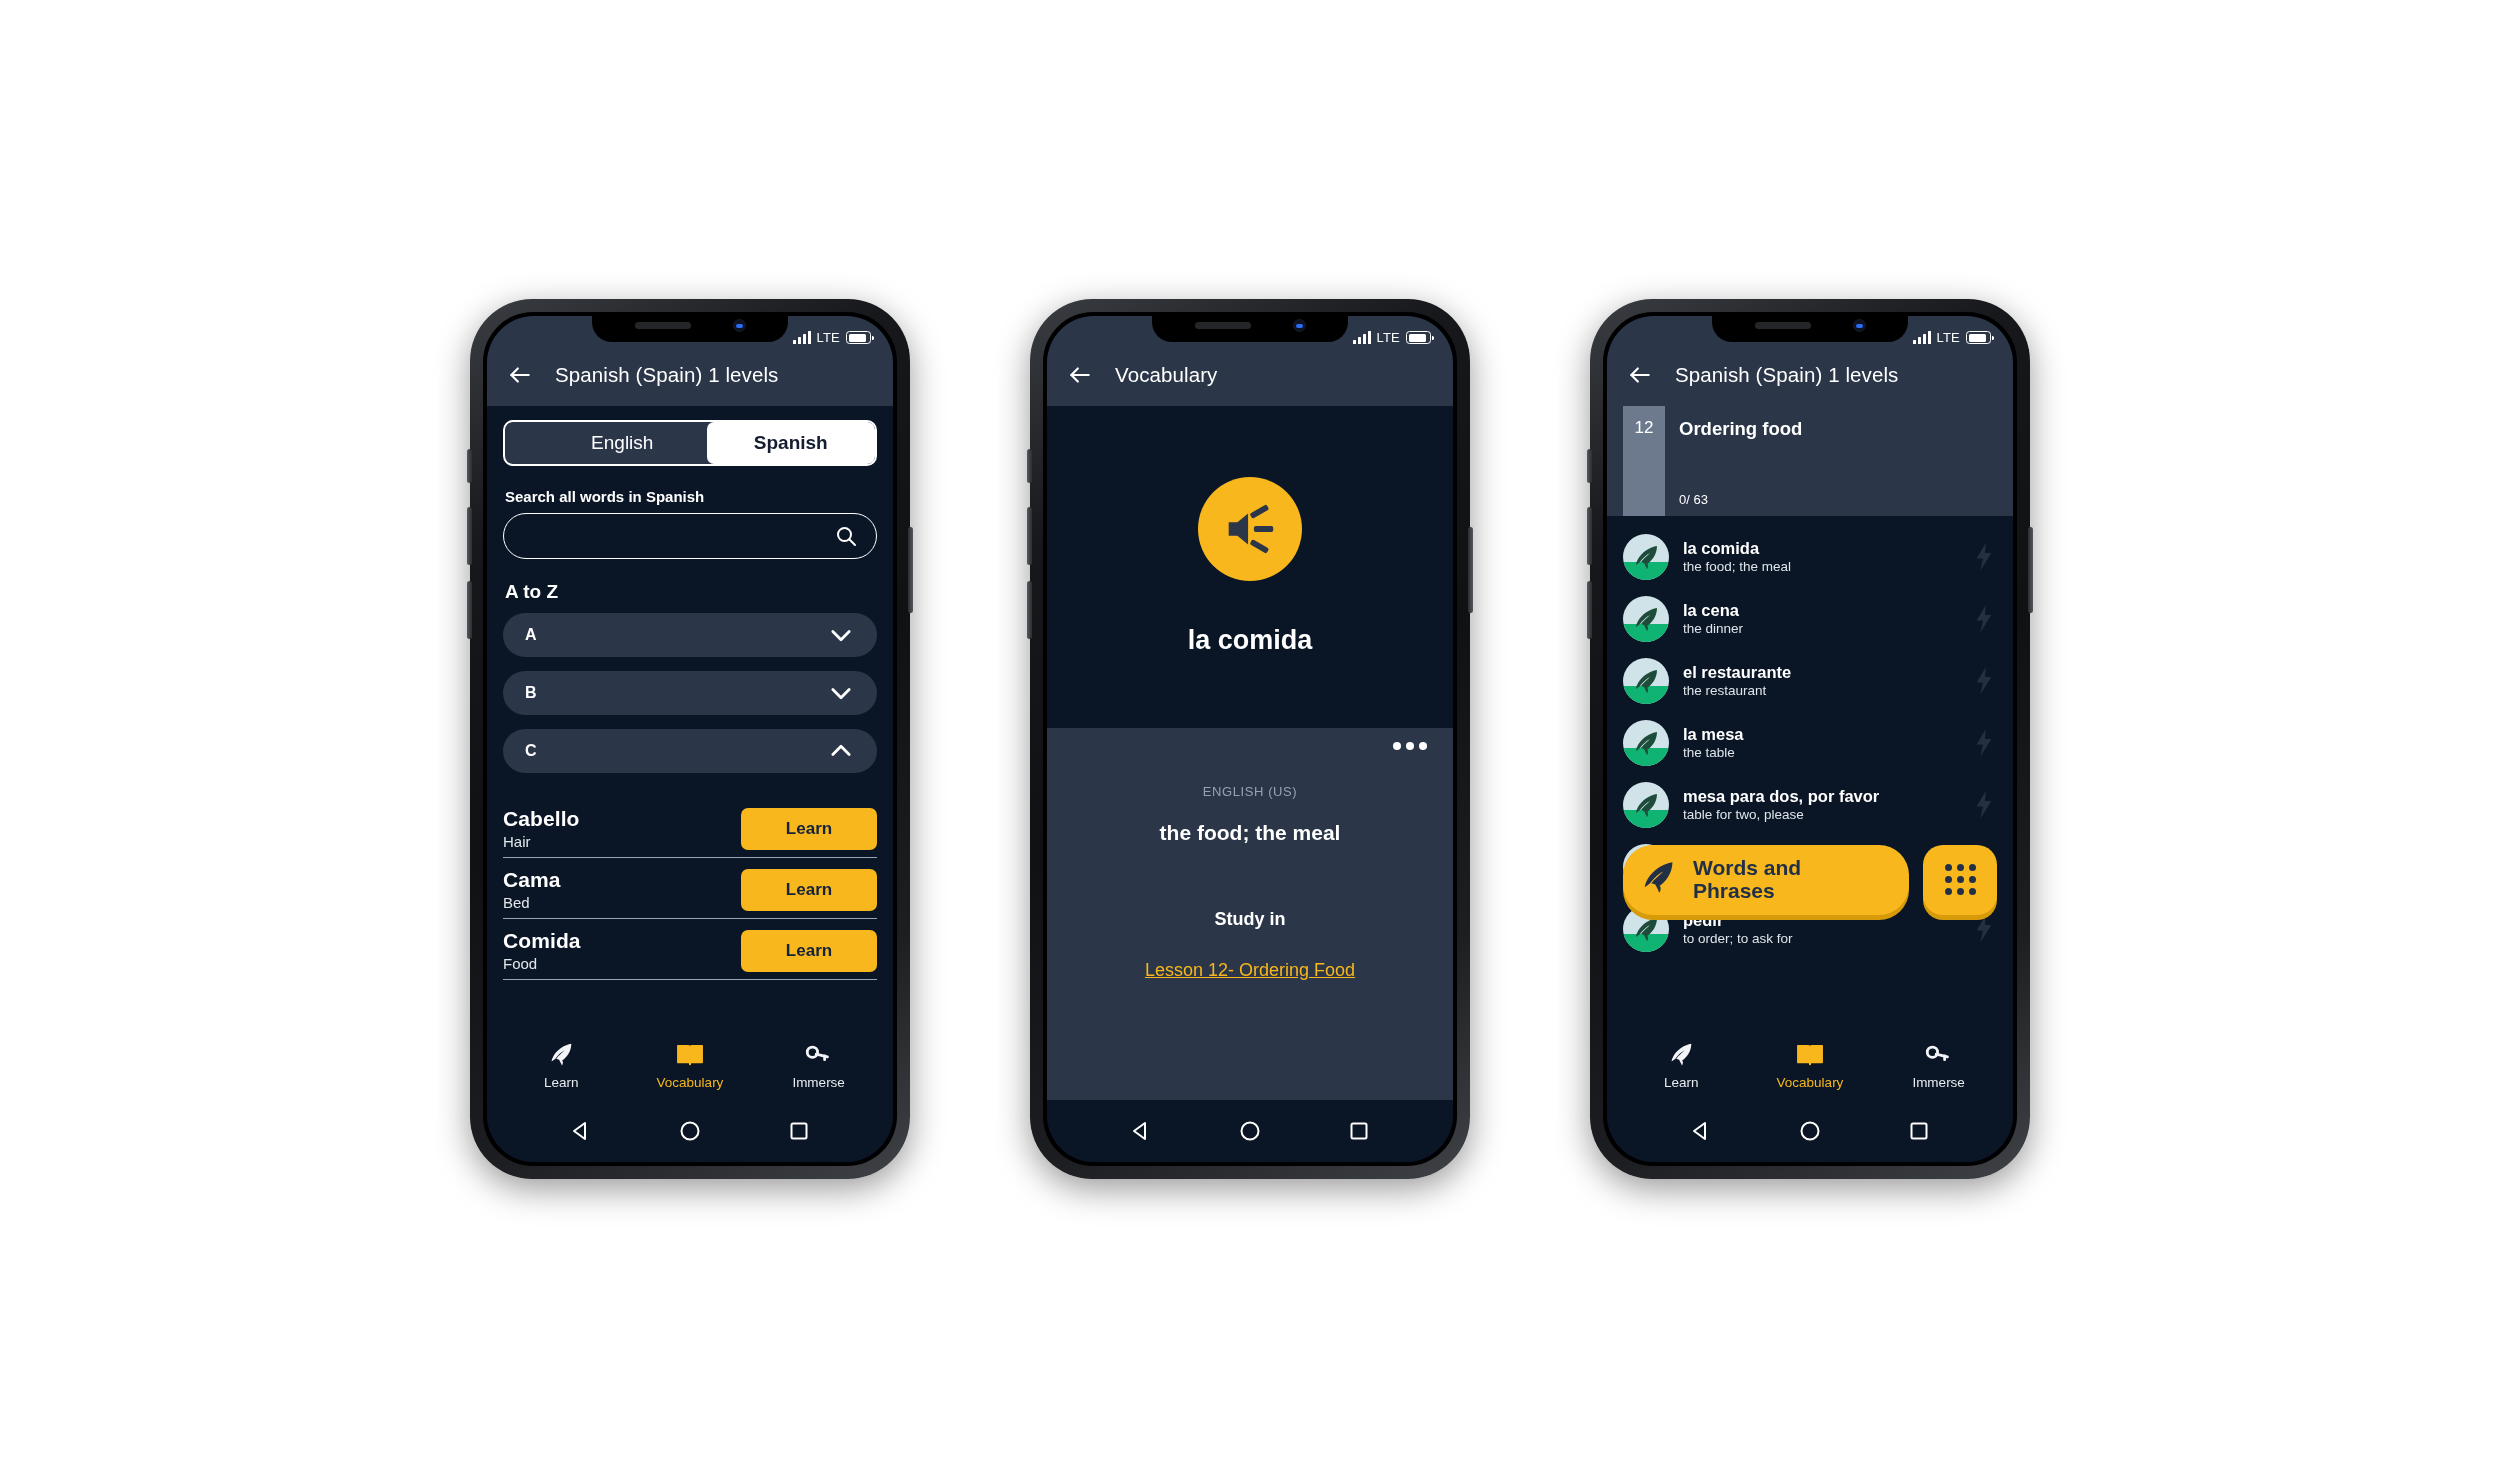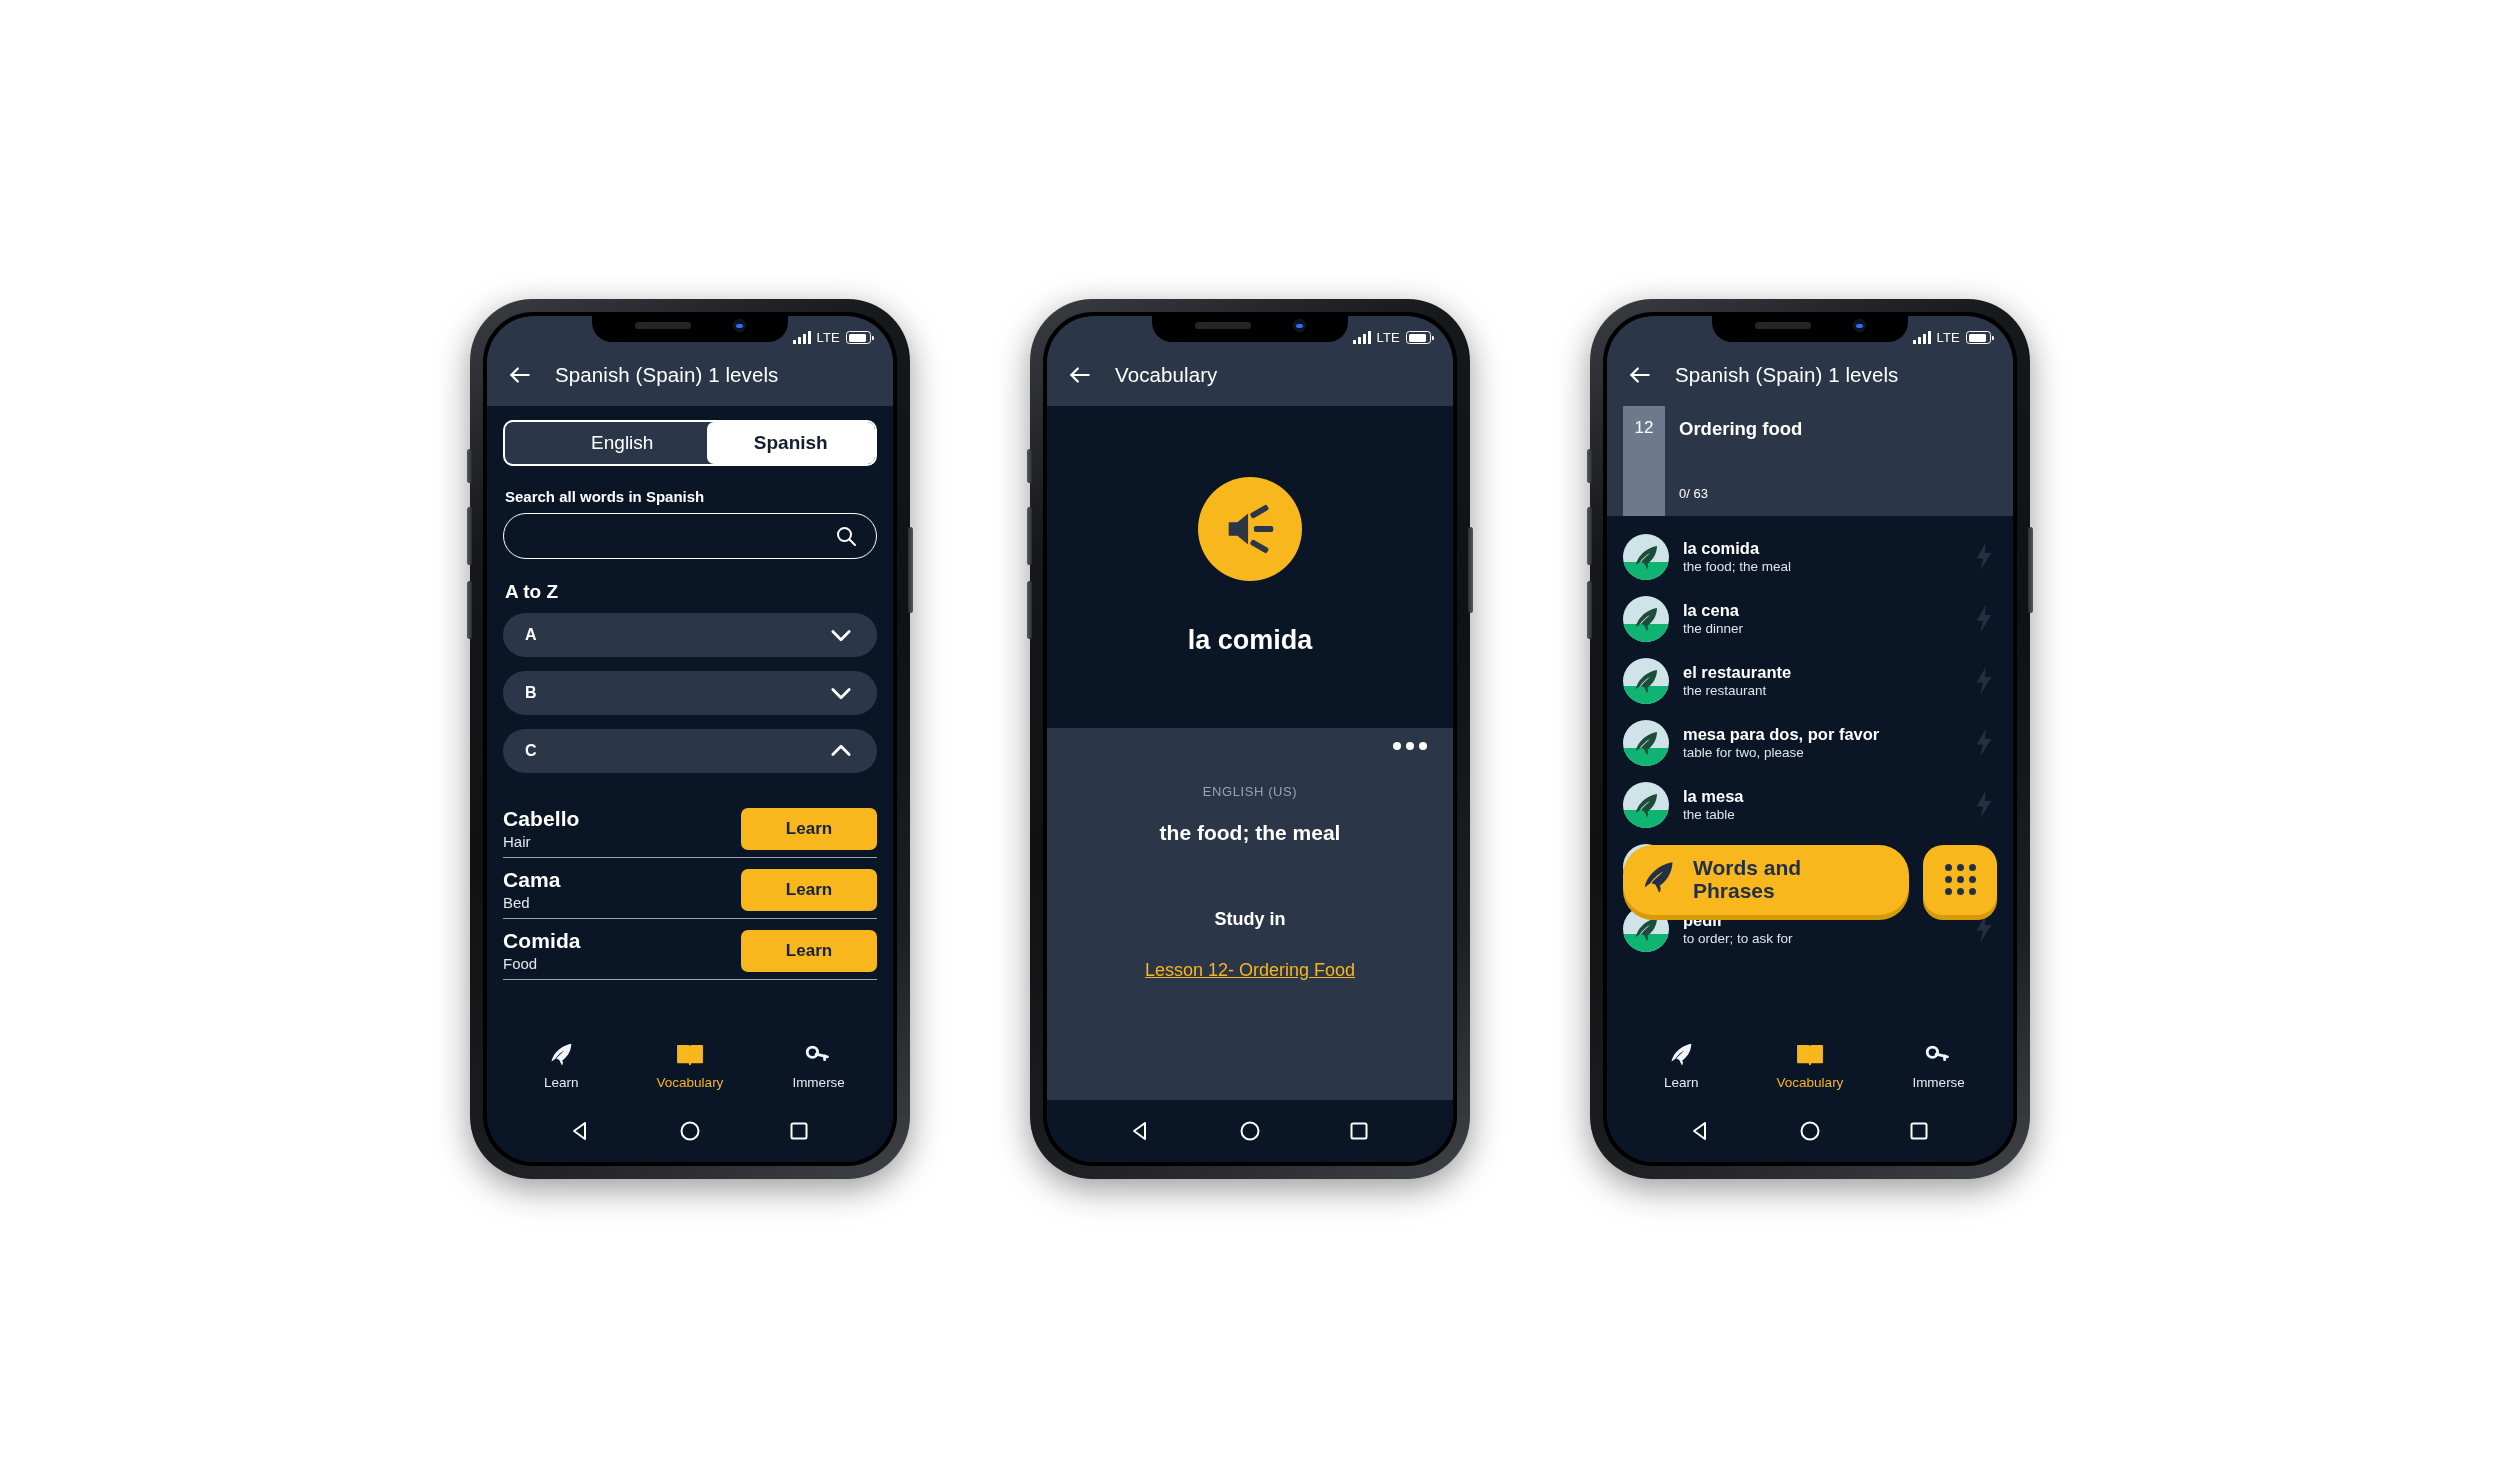--- a/index.html
+++ b/index.html
@@ -289,21 +289,21 @@
   }
   .lesson-num {
     width: 42px;
     background: #6d7a8d;
     color:#fff; font-size:17px;
     display:flex; align-items:flex-start; justify-content:center;
     padding-top: 12px;
     flex:none;
     margin-left:16px;
   }
-  .lesson-meta { padding: 12px 0 8px 14px; display:flex; flex-direction:column; gap:9px;}
+  .lesson-meta { padding: 12px 0 8px 14px; display:flex; flex-direction:column; gap:15px;}
   .lesson-title { color:#fff; font-weight:700; font-size:18.5px; }
   .lesson-count { color:#fff; font-size:13px;margin-top:37px; }
   .vocab-rows { flex:1; padding: 4px 0 0 0; overflow:hidden; }
   .vrow {
     display: flex; align-items: center;
     padding: 6px 18px 6px 16px;
     gap: 14px;
     height: 62px;
   }
   .avatar {
@@ -707,41 +707,41 @@
 
             <div class="vrow">
               <div class="avatar">
                 <div class="ground"></div>
                 <svg viewBox="0 0 32 32">
                     <path d="M27 4C20 5 12 10 8 17c-1 2-2 4-2 6l4-3c2-3 6-7 10-9-3 3-7 6-9 9l3 1 2 4 1-3c5-3 10-10 10-18z" fill="#1d4d3a"></path>
                     <path d="M16 24c0 2 1 3 1 3s1-1 1-3-1-2-1-2-1 0-1 2z" fill="#1d4d3a"></path>
                   </svg>
               </div>
               <div class="vtexts">
-                <span class="v-es">mesa para dos, por favor</span>
-                <span class="v-en">table for two, please</span>
+                <span class="v-es">la mesa</span>
+                <span class="v-en">the table</span>
               </div>
               <span class="bolt">
                 <svg viewBox="0 0 24 32">
                     <polygon points="14,1 4,18 11,18 8,31 20,12 13,12" fill="#3a4658"></polygon>
                   </svg>
               </span>
             </div>
 
             <div class="vrow">
               <div class="avatar">
                 <div class="ground"></div>
                 <svg viewBox="0 0 32 32">
                     <path d="M27 4C20 5 12 10 8 17c-1 2-2 4-2 6l4-3c2-3 6-7 10-9-3 3-7 6-9 9l3 1 2 4 1-3c5-3 10-10 10-18z" fill="#1d4d3a"></path>
                     <path d="M16 24c0 2 1 3 1 3s1-1 1-3-1-2-1-2-1 0-1 2z" fill="#1d4d3a"></path>
                   </svg>
               </div>
               <div class="vtexts">
-                <span class="v-es">la mesa</span>
-                <span class="v-en">the table</span>
+                <span class="v-es">mesa para dos, por favor</span>
+                <span class="v-en">table for two, please</span>
               </div>
               <span class="bolt">
                 <svg viewBox="0 0 24 32">
                     <polygon points="14,1 4,18 11,18 8,31 20,12 13,12" fill="#3a4658"></polygon>
                   </svg>
               </span>
             </div>
 
             <div class="vrow">
               <div class="avatar">

